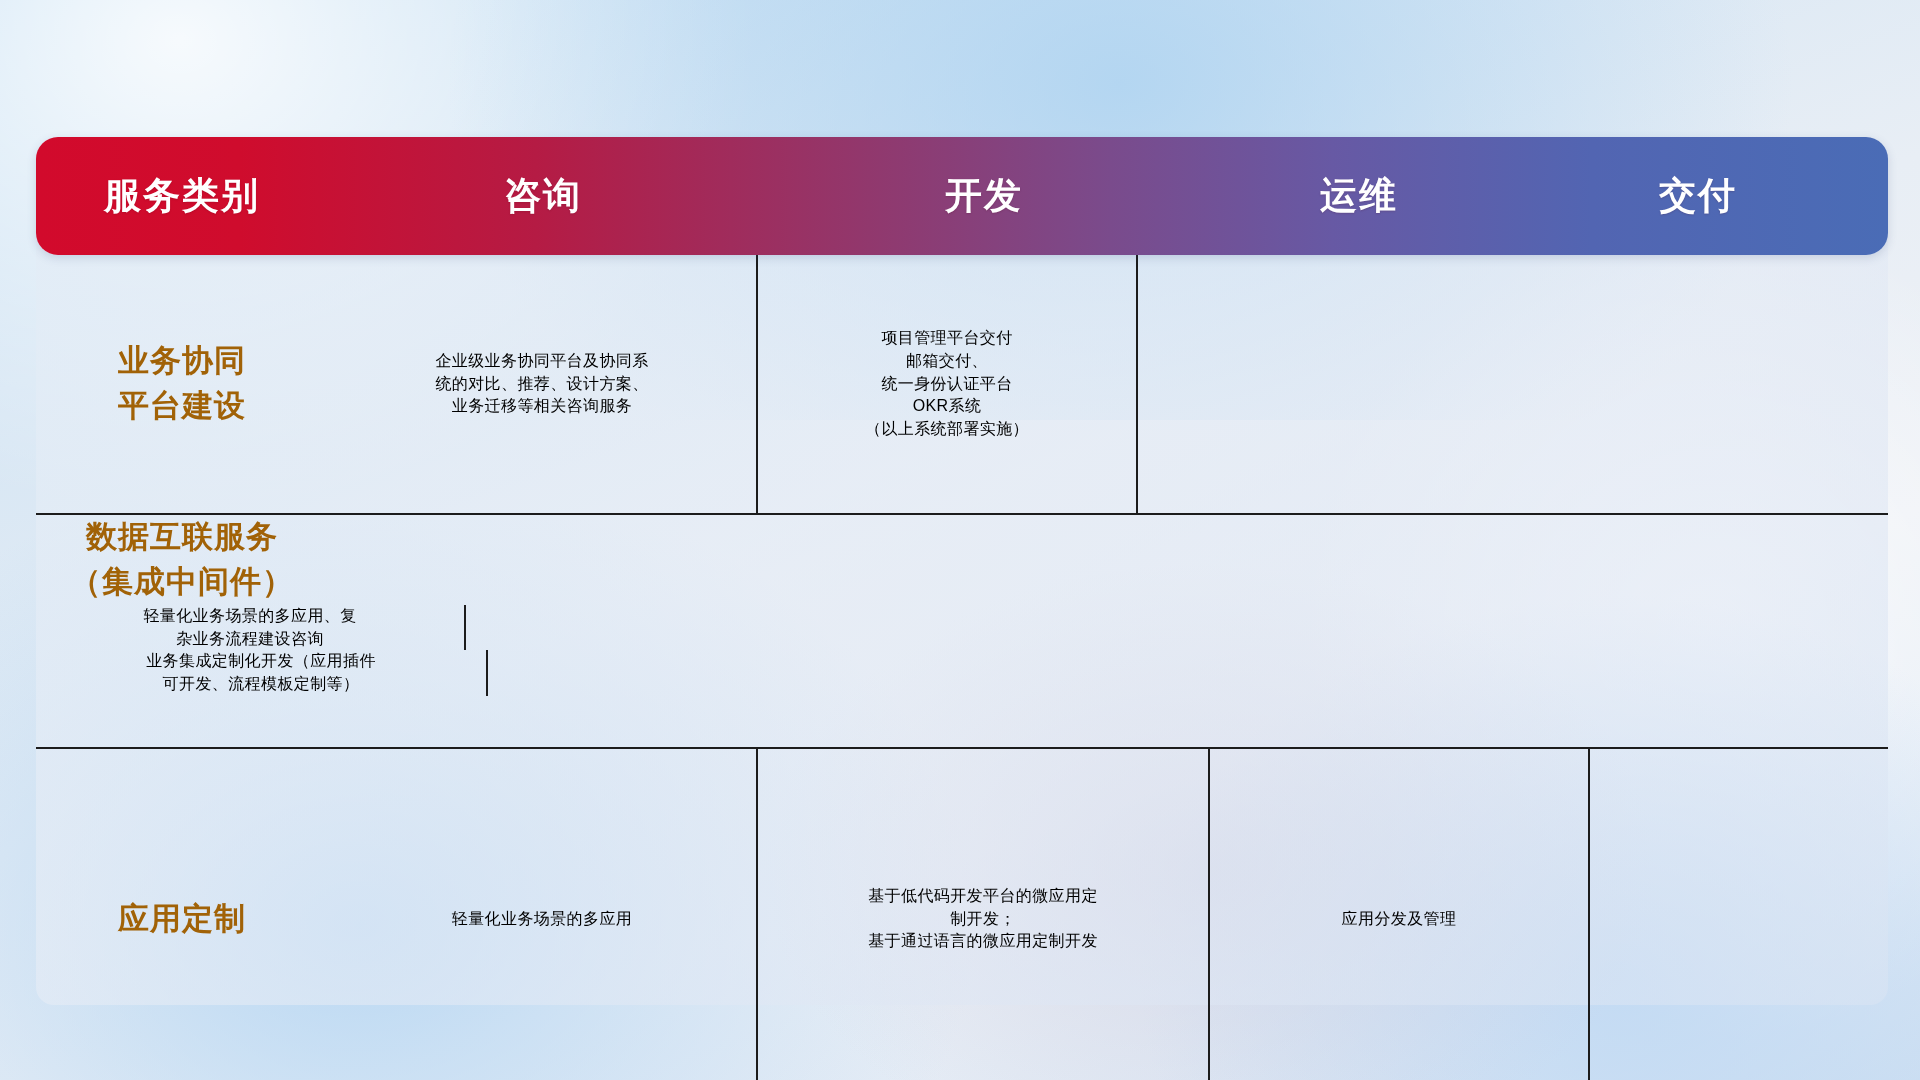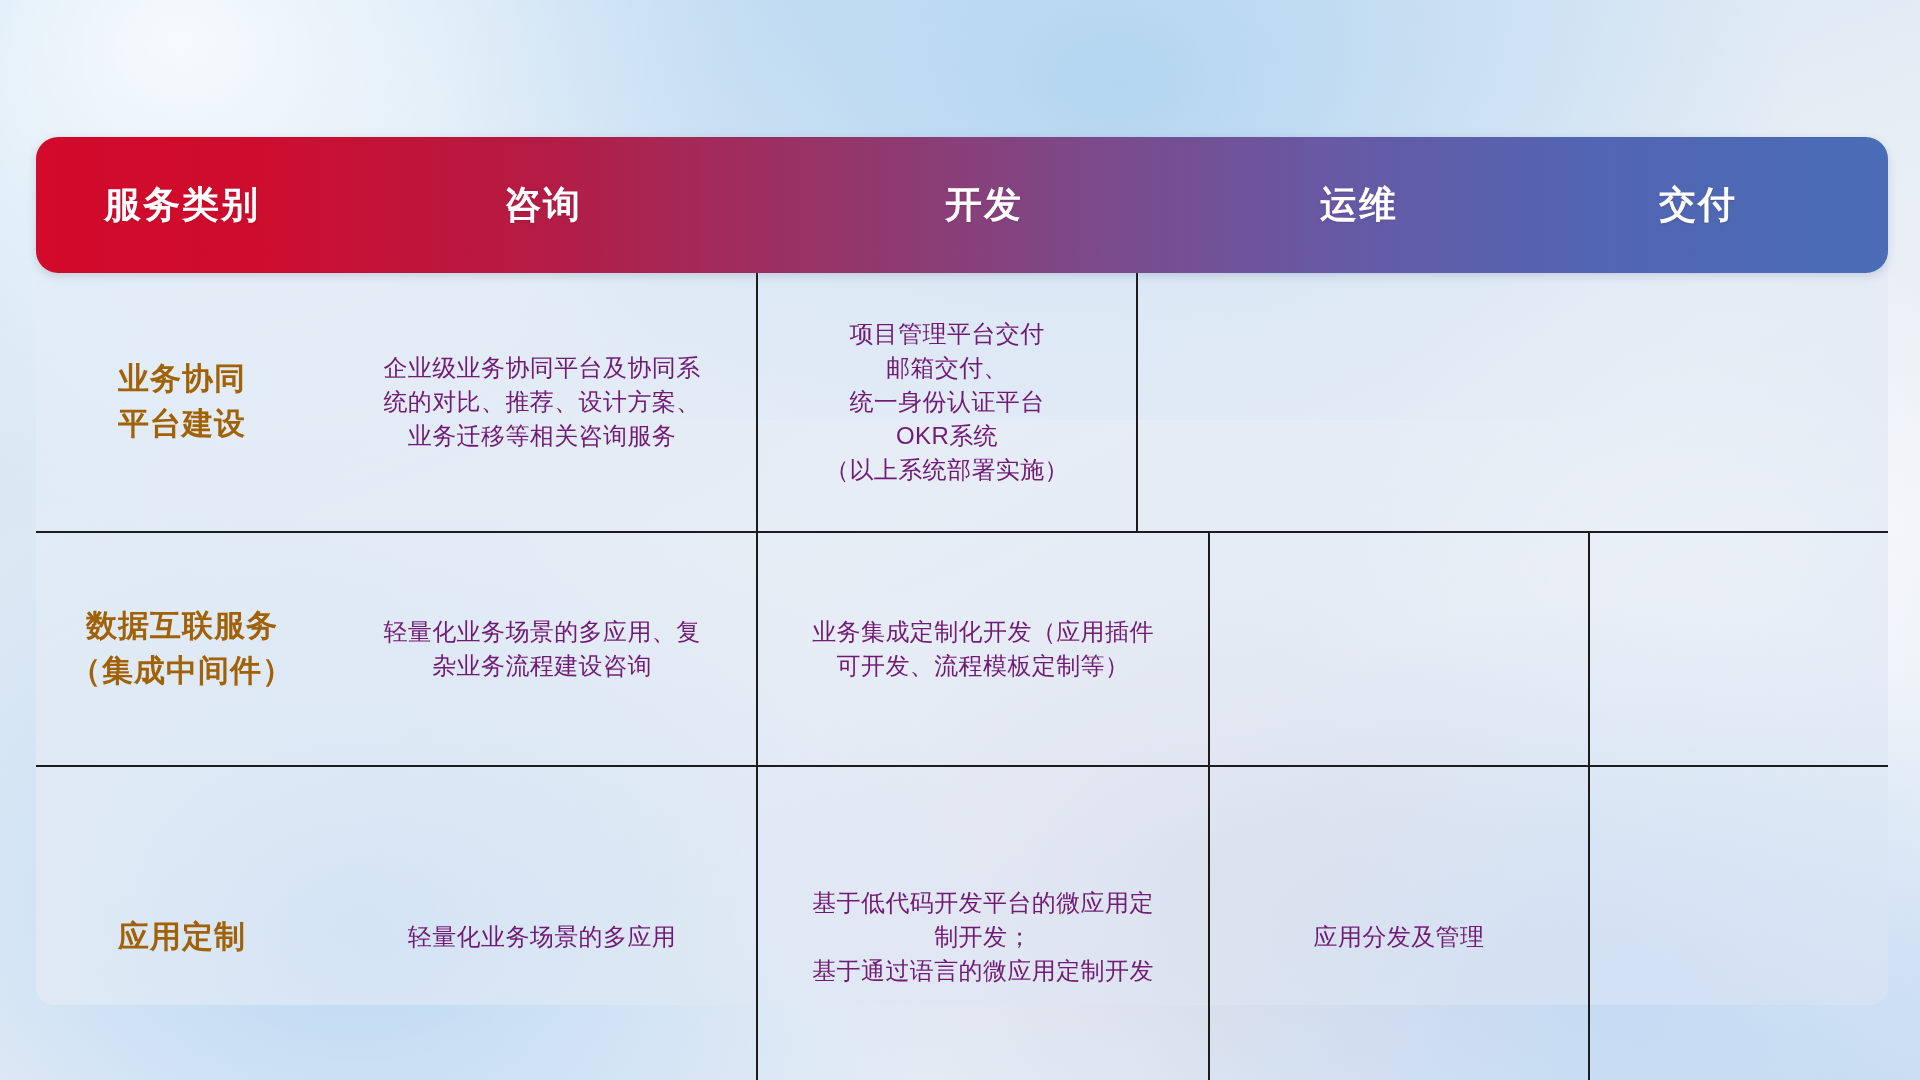--- a/index.html
+++ b/index.html
@@ -49,21 +49,21 @@
   .panel-body{
     position:absolute;
     left:0;top:38px;
     width:1852px;height:830px;
     border-radius:18px;
     background:linear-gradient(150deg,rgba(226,236,246,.72) 0%,rgba(231,237,246,.62) 40%,rgba(223,231,244,.58) 70%,rgba(217,228,243,.6) 100%);
   }
 
   .hdr{
     position:relative;
-    height:136px;
+    height:118px;
     border-radius:22px;
     background:linear-gradient(90deg,#d20a2c 0%,#cf0c2d 11%,#b51b44 27%,#91386d 45%,#7a4b8c 58%,#6759a4 70%,#5265b2 84%,#4a6cb6 100%);
     display:flex;
     align-items:center;
     box-shadow:0 3px 10px rgba(60,80,130,.18);
     z-index:3;
   }
   .hdr-cell{
     display:flex;align-items:center;justify-content:center;
     color:#ffffff;
@@ -87,31 +87,31 @@
     display:flex;
     flex-direction:column;
   }
   .row{
     display:flex;
     align-items:stretch;
     border-bottom:2px solid #1c1c1c;
   }
   .row.last{border-bottom:none;}
   .row.r1{height:258px;}
-  .row.r2{height:232px;}
+  .row.r2{height:232px;flex-direction:column;}
   .row.r3{height:340px;}
 
   .cell{
     display:flex;align-items:center;justify-content:center;
     box-sizing:border-box;
     padding:0 14px;
     border-right:2px solid #1c1c1c;
     text-align:center;
-    color:#701a75;
-    font-size:24px;
+    color:#000000;
+    font-size:16px;
     line-height:1.42;
     letter-spacing:.4px;
   }
   .cell.first{
     border-right:none;
     color:#a16207;
     font-weight:bold;
     font-size:31px;
     line-height:1.45;
     letter-spacing:1px;

